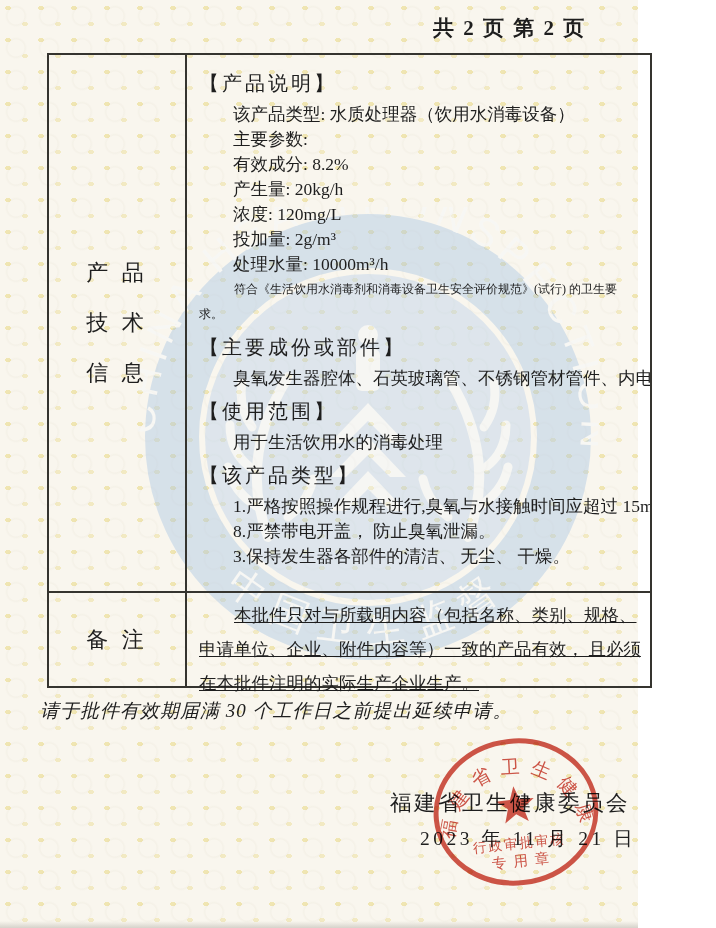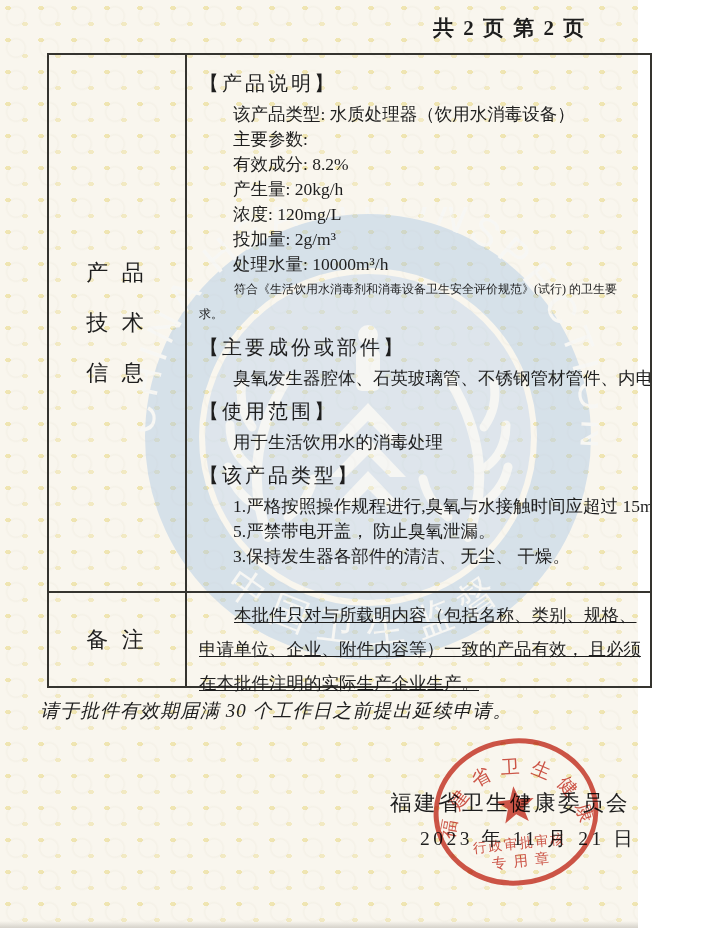--- a/index.html
+++ b/index.html
@@ -108,21 +108,21 @@
         <div class="line">浓度: 120mg/L</div>
         <div class="line">投加量: 2g/m³</div>
         <div class="line">处理水量: 10000m³/h</div>
         <p class="para">符合《生活饮用水消毒剂和消毒设备卫生安全评价规范》(试行) 的卫生要求。</p>
         <div class="sec-h">【主要成份或部件】</div>
         <div class="line">臭氧发生器腔体、石英玻璃管、不锈钢管材管件、内电极等</div>
         <div class="sec-h">【使用范围】</div>
         <div class="line">用于生活饮用水的消毒处理</div>
         <div class="sec-h">【该产品类型】</div>
         <div class="line">1.严格按照操作规程进行,臭氧与水接触时间应超过 15min。</div>
-        <div class="line">5.严禁带电开盖， 防止臭氧泄漏。</div>
+        <div class="line">8.严禁带电开盖， 防止臭氧泄漏。</div>
         <div class="line">3.保持发生器各部件的清洁、 无尘、 干燥。</div>
       </div>
     </div>
     <div class="t-row2">
       <div class="label-cell">
         <div class="remark-label">备 注</div>
       </div>
       <div class="remark-cell">
         <p>本批件只对与所载明内容（包括名称、类别、规格、申请单位、企业、附件内容等）一致的产品有效， 且必须在本批件注明的实际生产企业生产。</p>
       </div>

